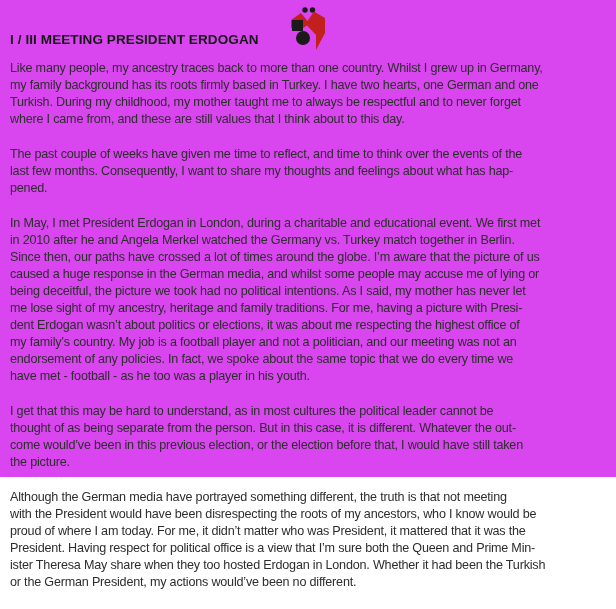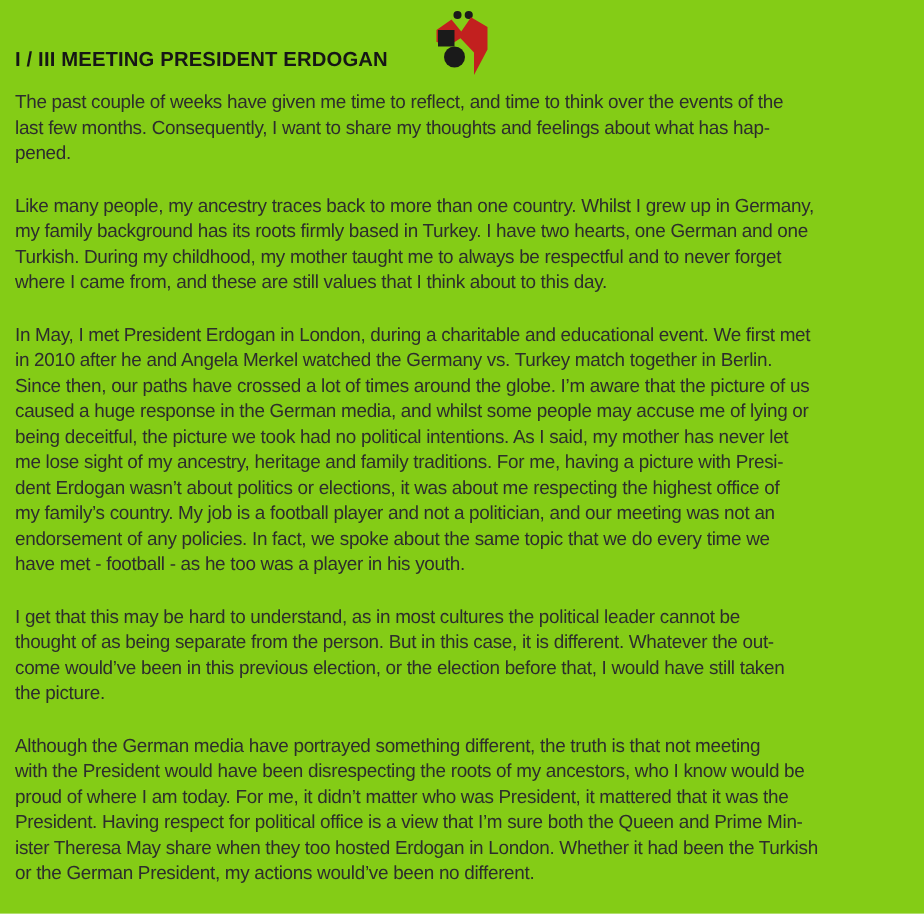--- a/index.html
+++ b/index.html
@@ -4,22 +4,22 @@
 <style>
   html, body { margin: 0; padding: 0; }
   body {
     width: 616px; height: 609px;
     background: #ffffff;
     overflow: hidden;
     font-family: "Liberation Sans", sans-serif;
   }
   .page {
     position: relative;
-    width: 616px; height: 609px;
-    background: #84cc16;
+    width: 616px; height: 477px;
+    background: #d946ef;
   }
   .logo {
     position: absolute;
     top: 6px; left: 50%;
     transform: translateX(-50%);
     width: 36px; height: 45px;
     display: block;
   }
   .title {
     position: absolute;
@@ -56,27 +56,27 @@
       <circle cx="22.5" cy="4" r="2.7" fill="#1a1a1a"></circle>
       <path d="M1 14 L11 7 L17.5 15 L24 5.5 L35 12 L35 27 L26 44 L26 29 L17 19.5 L10 24 L1 22 Z" fill="#c2201f"></path>
       <rect x="2" y="14" width="11" height="11" fill="#1a1a1a"></rect>
       <circle cx="13" cy="32" r="7" fill="#1a1a1a"></circle>
     </svg>
   </span>
 
   <h1 class="title">I / III MEETING PRESIDENT ERDOGAN</h1>
 
   <div class="content">
-    <p class="para">The past couple of weeks have given me time to reflect, and time to think over the events of the
-last few months. Consequently, I want to share my thoughts and feelings about what has hap-
-pened.</p>
     <p class="para">Like many people, my ancestry traces back to more than one country. Whilst I grew up in Germany,
 my family background has its roots firmly based in Turkey. I have two hearts, one German and one
 Turkish. During my childhood, my mother taught me to always be respectful and to never forget
 where I came from, and these are still values that I think about to this day.</p>
+    <p class="para">The past couple of weeks have given me time to reflect, and time to think over the events of the
+last few months. Consequently, I want to share my thoughts and feelings about what has hap-
+pened.</p>
     <p class="para">In May, I met President Erdogan in London, during a charitable and educational event. We first met
 in 2010 after he and Angela Merkel watched the Germany vs. Turkey match together in Berlin.
 Since then, our paths have crossed a lot of times around the globe. I’m aware that the picture of us
 caused a huge response in the German media, and whilst some people may accuse me of lying or
 being deceitful, the picture we took had no political intentions. As I said, my mother has never let
 me lose sight of my ancestry, heritage and family traditions. For me, having a picture with Presi-
 dent Erdogan wasn’t about politics or elections, it was about me respecting the highest office of
 my family’s country. My job is a football player and not a politician, and our meeting was not an
 endorsement of any policies. In fact, we spoke about the same topic that we do every time we
 have met - football - as he too was a player in his youth.</p>

